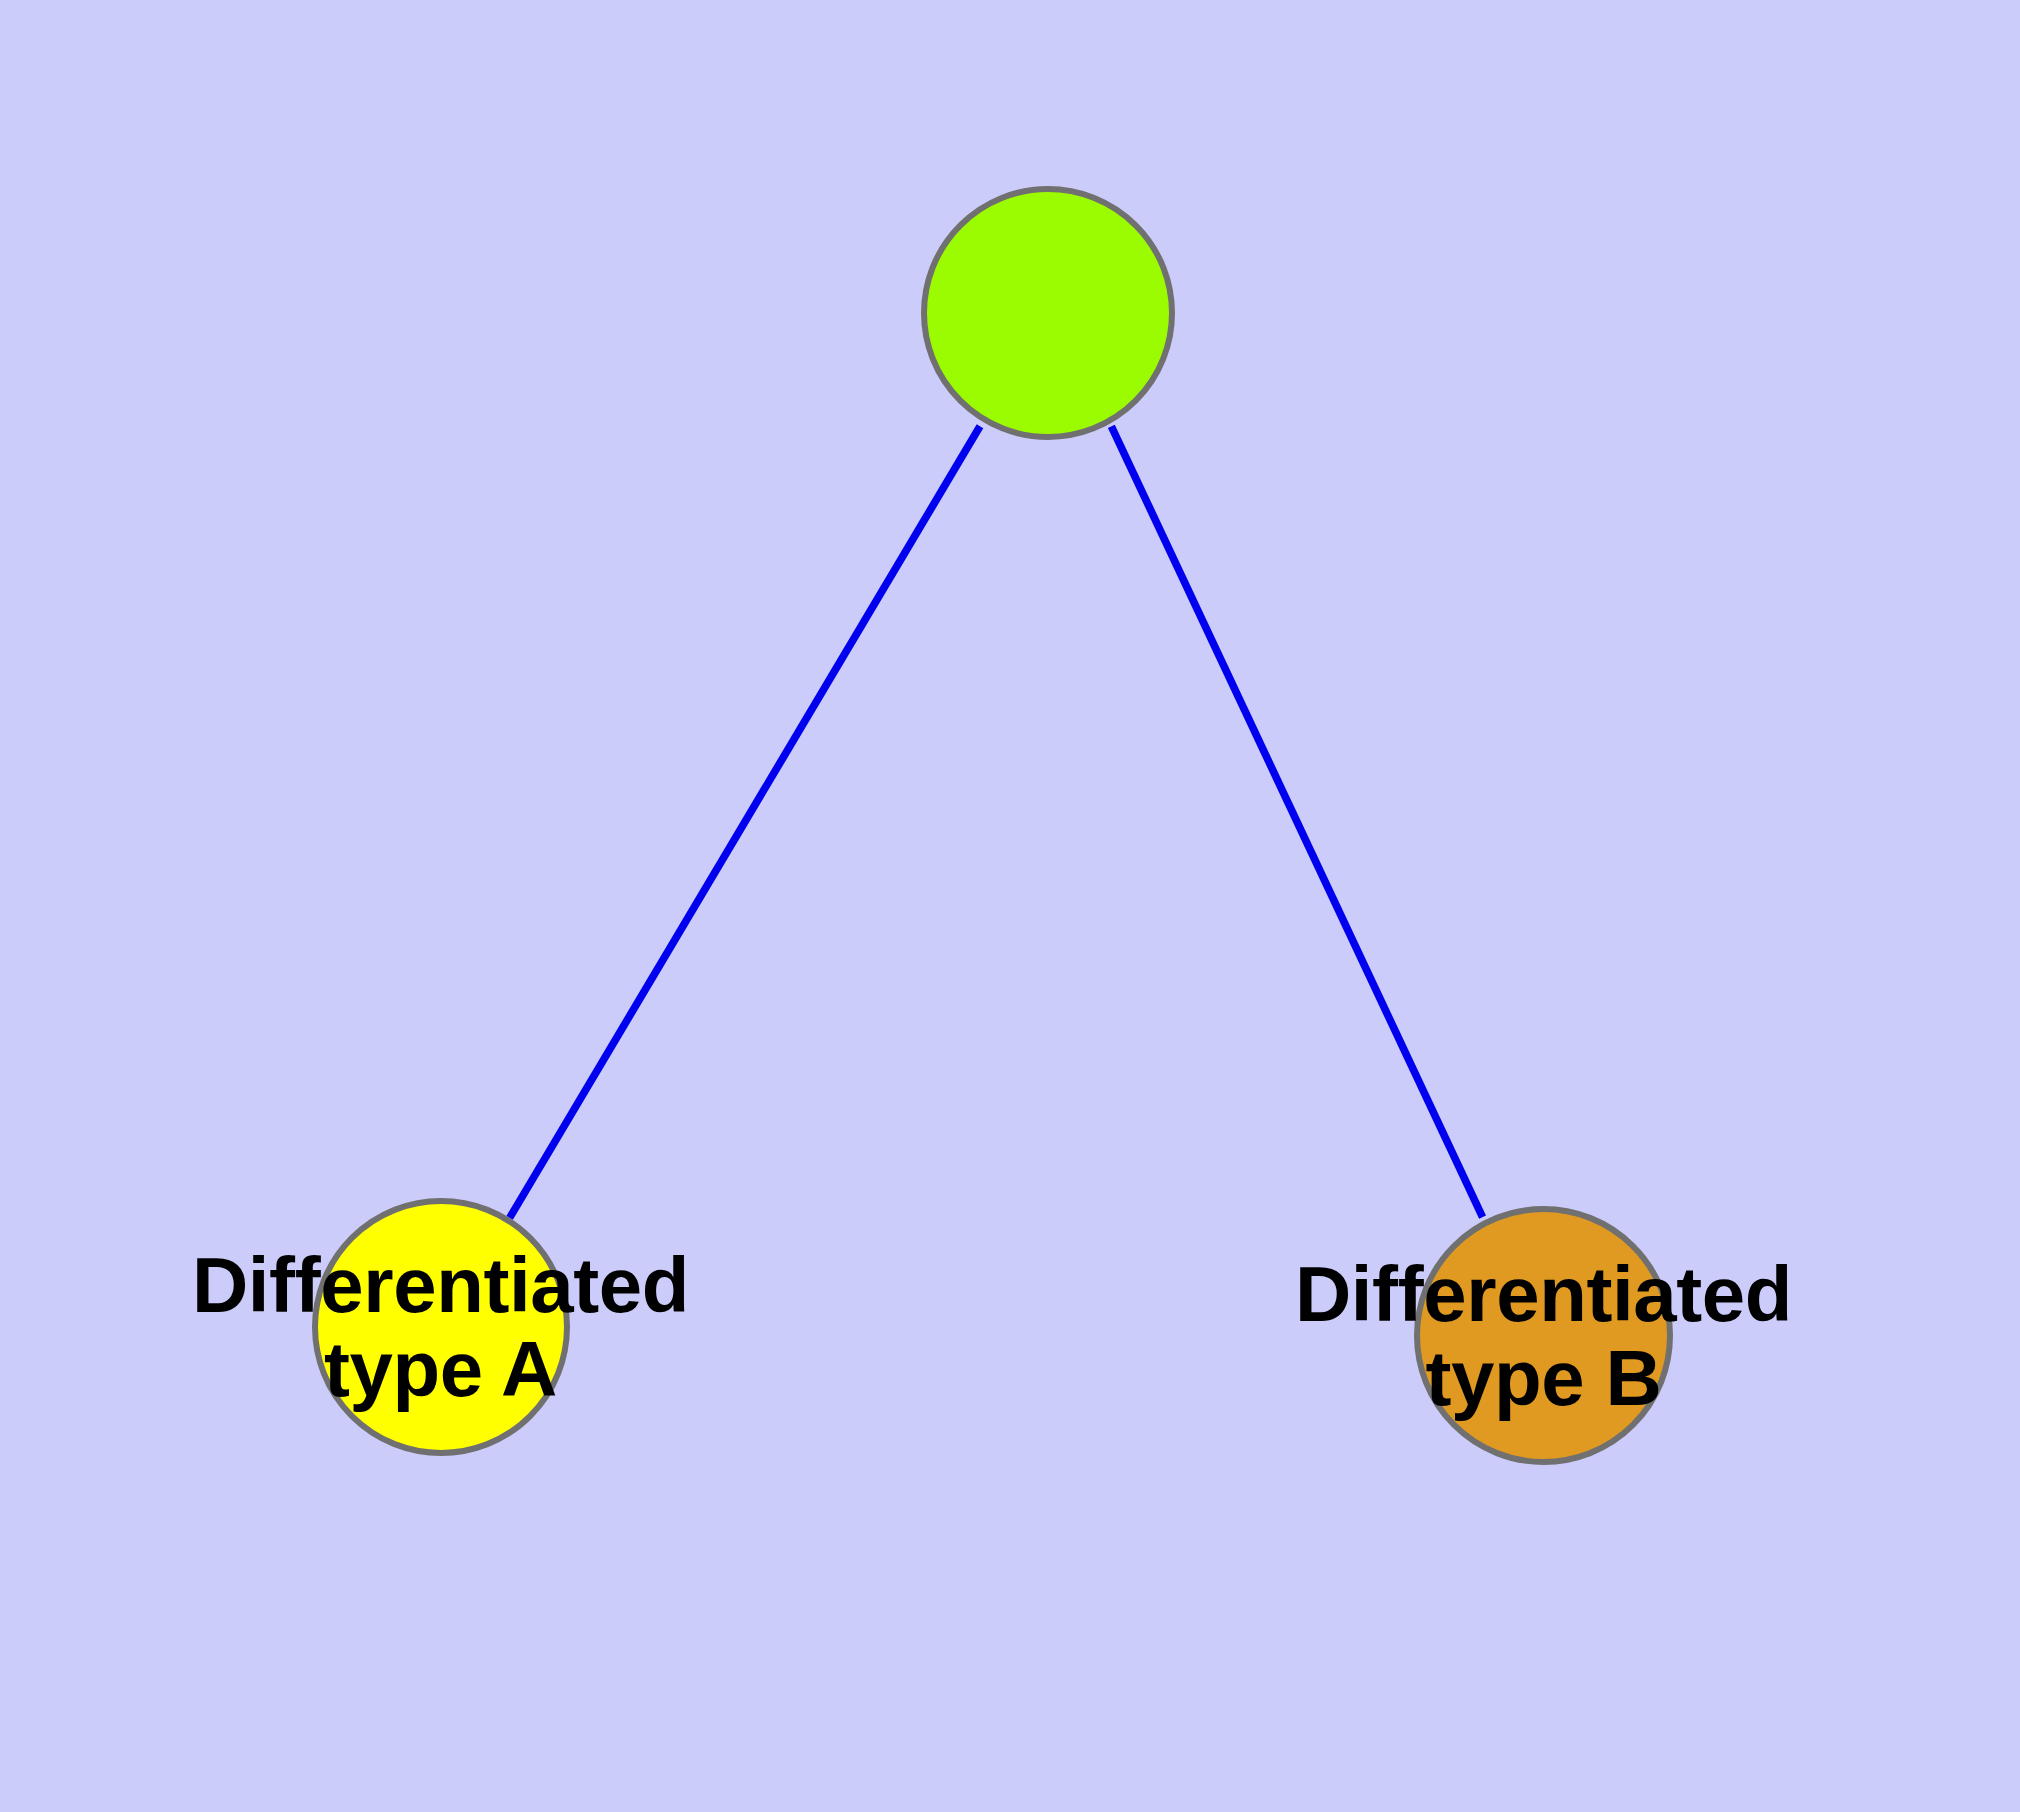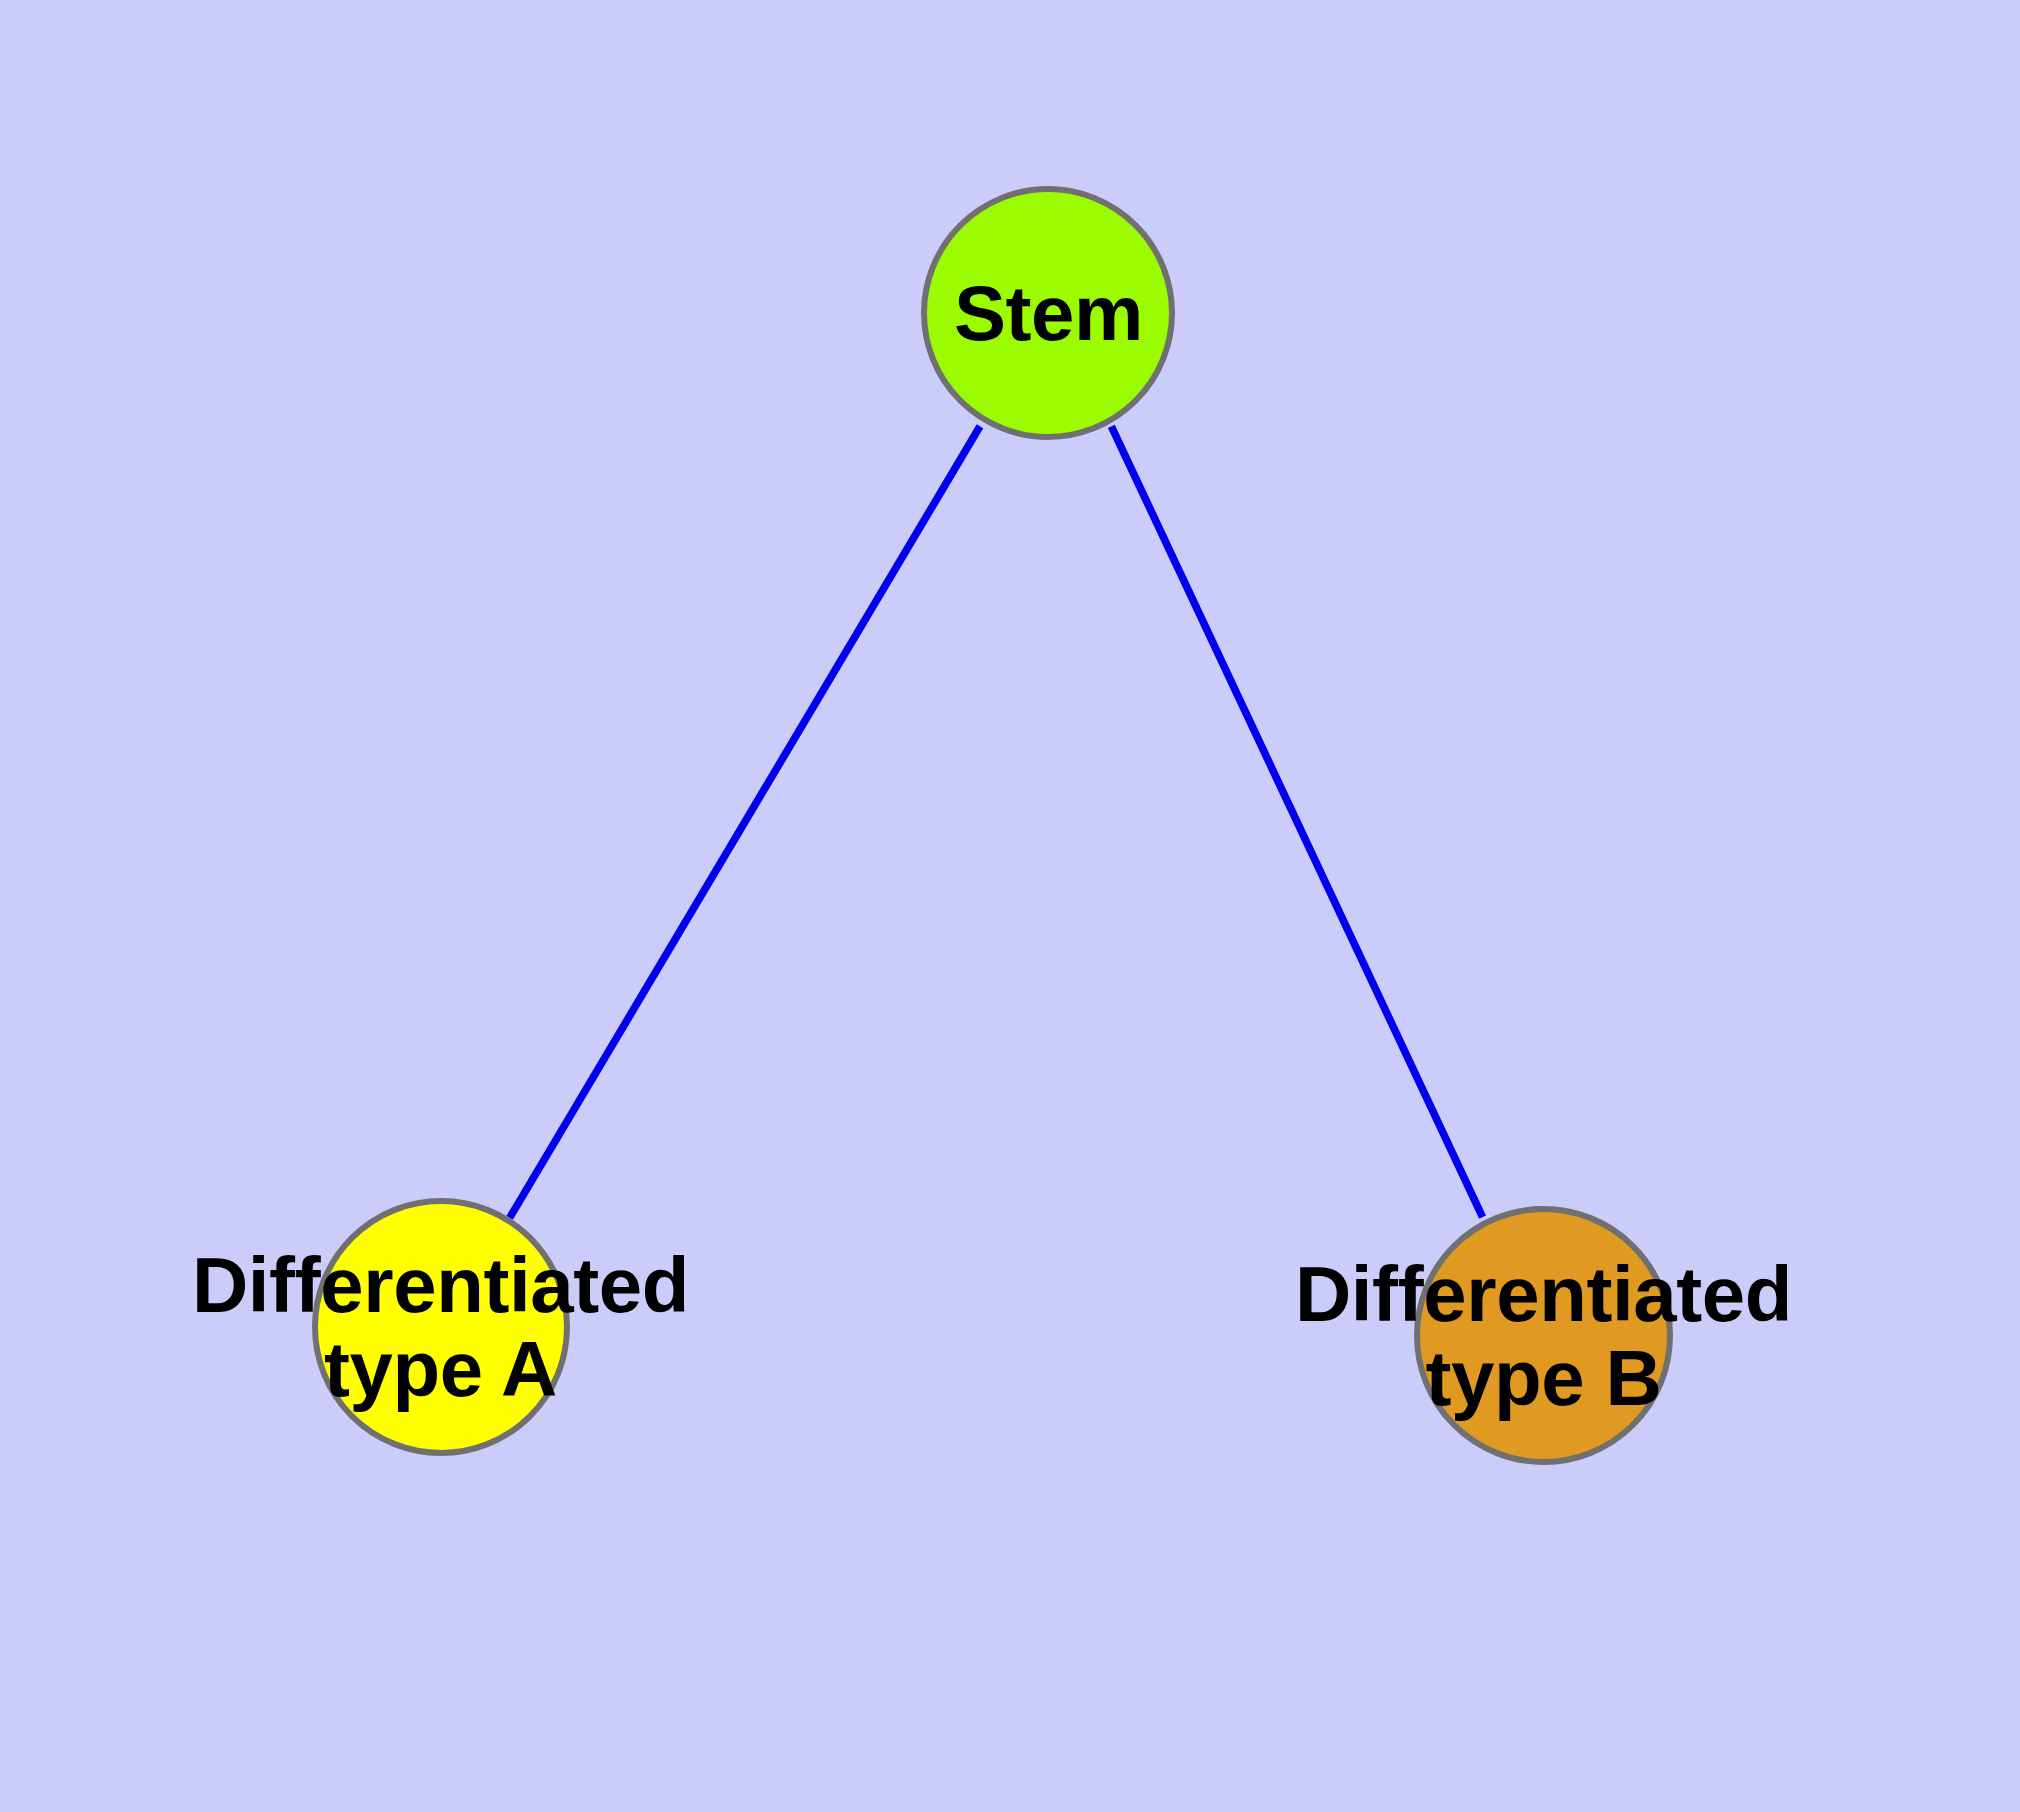--- a/index.html
+++ b/index.html
@@ -47,20 +47,19 @@
 
   <svg id="edge-layer" viewBox="0 0 2384 2138">
     <line id="edge0" stroke="#0000ee" stroke-width="9" stroke-linecap="butt" x1="1156" y1="503" x2="601" y2="1437"></line>
     <line id="edge1" stroke="#0000ee" stroke-width="9" stroke-linecap="butt" x1="1311" y1="503" x2="1749" y2="1436"></line>
   </svg>
 
   <div class="node" id="node0" style="left: 921px; top: 186px; width: 254px; height: 254px; background: rgb(155, 251, 0); border-color: rgb(112, 112, 112);"></div>
   <div class="node" id="node1" style="left: 312px; top: 1198px; width: 258px; height: 258px; background: rgb(255, 255, 0); border-color: rgb(112, 112, 112);"></div>
   <div class="node" id="node2" style="left: 1414px; top: 1206px; width: 259px; height: 259px; background: rgb(224, 154, 34); border-color: rgb(112, 112, 112);"></div>
 
-  <div class="node-label" id="label0" style="font-size: 78px; width: 1187px; left: 455px; top: 271px;">Stem</div>
   <div class="node-label" id="label1" style="font-size: 78px; width: 1187px; left: -153px; top: 1243px;">Differentiated
 type A</div>
   <div class="node-label" id="label2" style="font-size: 78px; width: 1187px; left: 950px; top: 1252px;">Differentiated
 type B</div>
 
 </div>
 
 
 </body></html>

